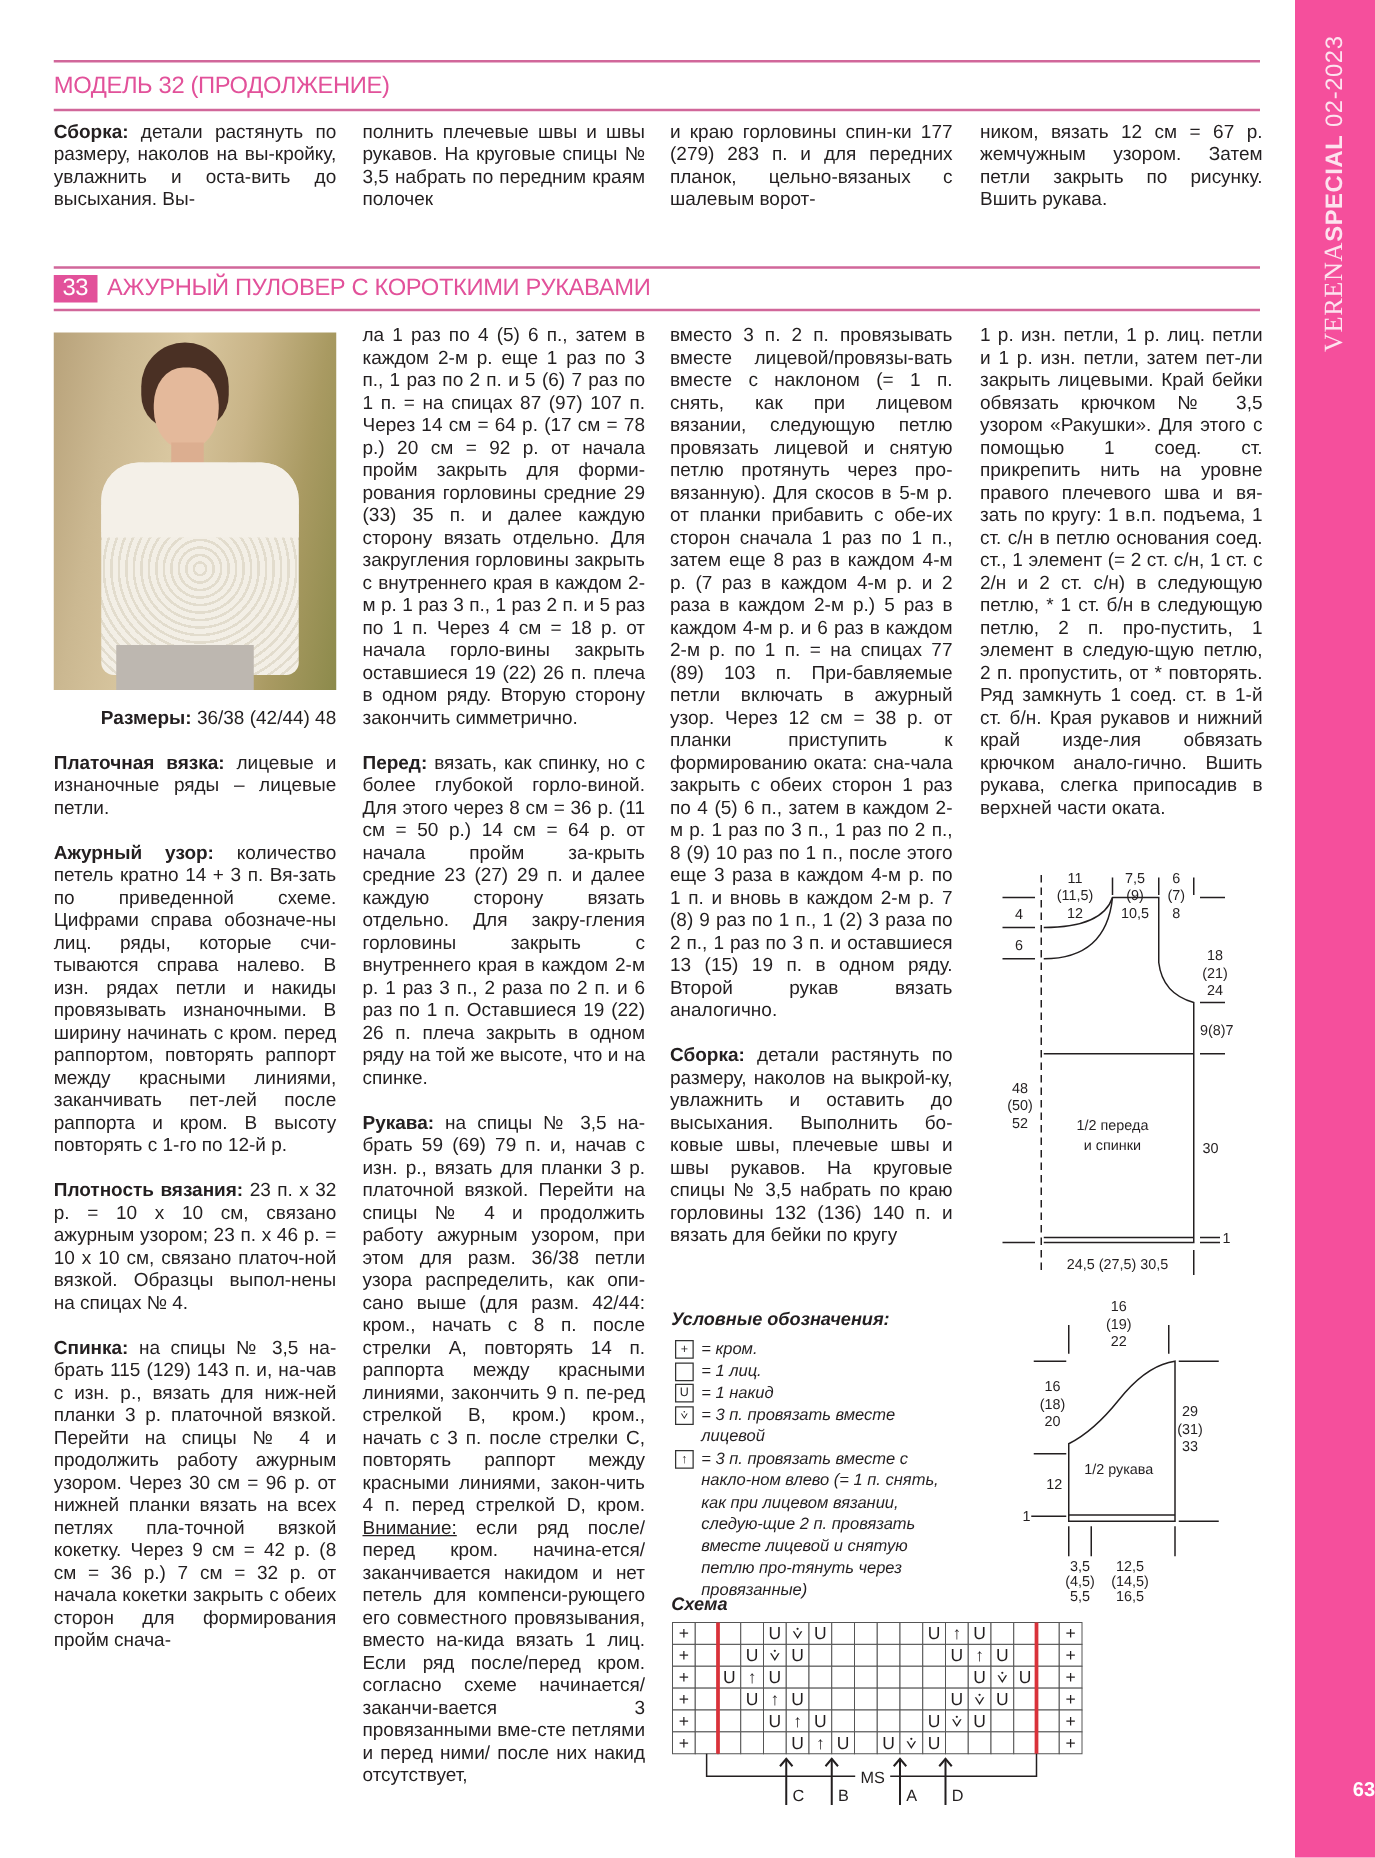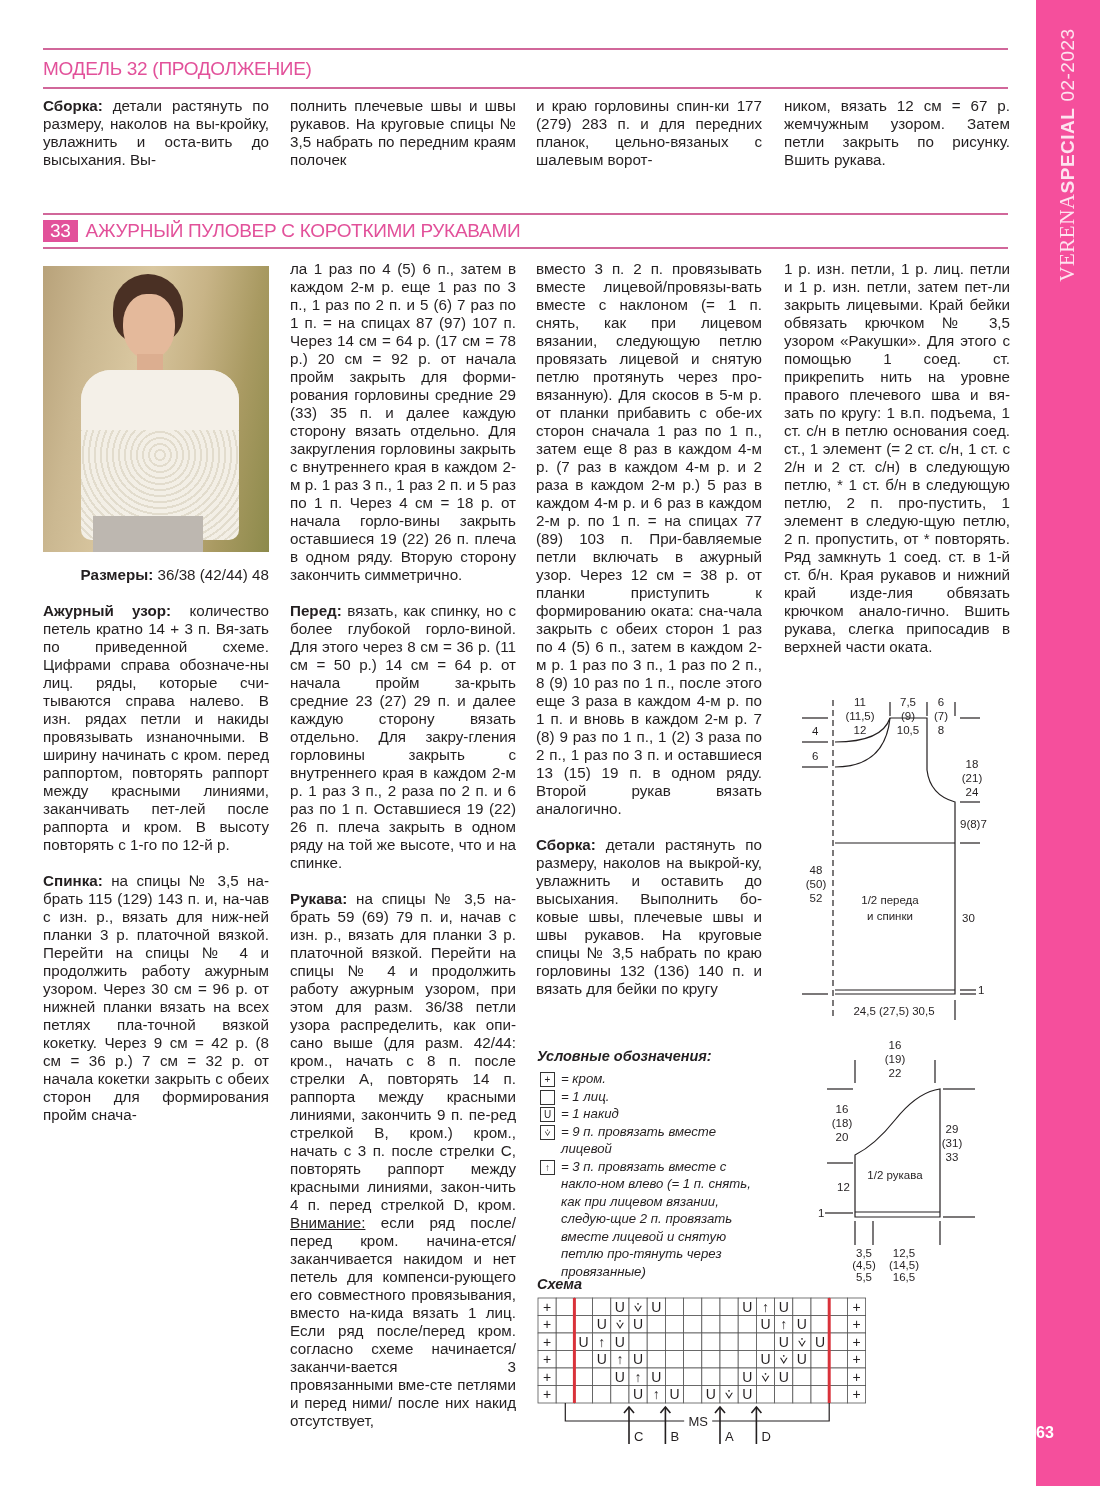--- a/index.html
+++ b/index.html
@@ -4,21 +4,21 @@
 <style>
   html, body { margin: 0; padding: 0; }
   body { width: 1100px; height: 1486px; position: relative; background: #ffffff; overflow: hidden;
          font-family: "Liberation Sans", sans-serif; color: #231f20; }
   .pinkbar { position: absolute; left: 1036px; top: 0; width: 64px; height: 1486px; background: #f54f9c; }
   .brand { position: absolute; left: 1052px; top: 40px; width: 30px; height: 230px; }
   .brand-text { position: absolute; left: 50%; top: 50%; transform: translate(-50%,-50%) rotate(-90deg);
                 white-space: nowrap; color: #fde3ef; font-family: "Liberation Serif", serif; font-size: 21px; letter-spacing: 0.5px; }
   .brand-text b { font-family: "Liberation Sans", sans-serif; font-weight: bold; font-size: 19px; }
   .brand-text .issue { font-family: "Liberation Sans", sans-serif; font-size: 19px; margin-left: 6px; }
-  .pagenum { position: absolute; left: 1036px; width: 64px; top: 1424px; text-align: left; color: #fff; font-weight: bold; font-size: 16px; }
+  .pagenum { position: absolute; left: 1036px; width: 64px; top: 1424px; text-align: right; color: #fff; font-weight: bold; font-size: 16px; }
 
   .rule { position: absolute; left: 43px; width: 965px; height: 2px; background: #d1679a; }
   .sec-title { position: absolute; left: 43px; color: #e2519a; font-weight: normal; font-size: 19px; letter-spacing: -0.3px; }
   .num-badge { display: inline-block; background: #e2519a; color: #fff; padding: 0 7px; margin-right: 8px; }
 
   .col { position: absolute; font-size: 15.2px; line-height: 18px; text-align: justify; hyphens: manual; }
   .col p { margin: 0 0 18px 0; }
   .col b { font-weight: bold; }
   .u { text-decoration: underline; }
 
@@ -68,21 +68,23 @@
   <div class="hair"></div>
   <div class="face"></div>
   <div class="neck"></div>
   <div class="top"></div>
   <div class="top2"></div>
   <div class="pants"></div>
 </div>
 
 <div class="col" style="left:43px;top:566px;width:226px">
   <p style="text-align:right"><b>Размеры:</b><span> 36/38 (42/44) 48</span></p>
+  <p><b>Платочная вязка:</b><span> лицевые и изнаночные ряды – лицевые петли.</span></p>
   <p><b>Ажурный узор:</b><span> количество петель кратно 14 + 3 п. Вя-зать по приведенной схеме. Цифрами справа обозначе-ны лиц. ряды, которые счи-тываются справа налево. В изн. рядах петли и накиды провязывать изнаночными. В ширину начинать с кром. перед раппортом, повторять раппорт между красными линиями, заканчивать пет-лей после раппорта и кром. В высоту повторять с 1-го по 12-й р.</span></p>
+  <p><b>Плотность вязания:</b><span> 23 п. х 32 р. = 10 х 10 см, связано ажурным узором; 23 п. х 46 р. = 10 х 10 см, связано платоч-ной вязкой. Образцы выпол-нены на спицах № 4.</span></p>
   <p><b>Спинка:</b><span> на спицы № 3,5 на-брать 115 (129) 143 п. и, на-чав с изн. р., вязать для ниж-ней планки 3 р. платочной вязкой. Перейти на спицы № 4 и продолжить работу ажурным узором. Через 30 см = 96 р. от нижней планки вязать на всех петлях пла-точной вязкой кокетку. Через 9 см = 42 р. (8 см = 36 р.) 7 см = 32 р. от начала кокетки закрыть с обеих сторон для формирования пройм снача-</span></p>
 </div>
 
 <div class="col" style="left:290px;top:260px;width:226px">
   <p>ла 1 раз по 4 (5) 6 п., затем в каждом 2-м р. еще 1 раз по 3 п., 1 раз по 2 п. и 5 (6) 7 раз по 1 п. = на спицах 87 (97) 107 п. Через 14 см = 64 р. (17 см = 78 р.) 20 см = 92 р. от начала пройм закрыть для форми-рования горловины средние 29 (33) 35 п. и далее каждую сторону вязать отдельно. Для закругления горловины закрыть с внутреннего края в каждом 2-м р. 1 раз 3 п., 1 раз 2 п. и 5 раз по 1 п. Через 4 см = 18 р. от начала горло-вины закрыть оставшиеся 19 (22) 26 п. плеча в одном ряду. Вторую сторону закончить симметрично.</p>
   <p><b>Перед:</b><span> вязать, как спинку, но с более глубокой горло-виной. Для этого через 8 см = 36 р. (11 см = 50 р.) 14 см = 64 р. от начала пройм за-крыть средние 23 (27) 29 п. и далее каждую сторону вязать отдельно. Для закру-гления горловины закрыть с внутреннего края в каждом 2-м р. 1 раз 3 п., 2 раза по 2 п. и 6 раз по 1 п. Оставшиеся 19 (22) 26 п. плеча закрыть в одном ряду на той же высоте, что и на спинке.</span></p>
   <p><b>Рукава:</b><span> на спицы № 3,5 на-брать 59 (69) 79 п. и, начав с изн. р., вязать для планки 3 р. платочной вязкой. Перейти на спицы № 4 и продолжить работу ажурным узором, при этом для разм. 36/38 петли узора распределить, как опи-сано выше (для разм. 42/44: кром., начать с 8 п. после стрелки A, повторять 14 п. раппорта между красными линиями, закончить 9 п. пе-ред стрелкой B, кром.) кром., начать с 3 п. после стрелки C, повторять раппорт между красными линиями, закон-чить 4 п. перед стрелкой D, кром. </span><span class="u">Внимание:</span><span> если ряд после/перед кром. начина-ется/заканчивается накидом и нет петель для компенси-рующего его совместного провязывания, вместо на-кида вязать 1 лиц. Если ряд после/перед кром. согласно схеме начинается/заканчи-вается 3 провязанными вме-сте петлями и перед ними/ после них накид отсутствует,</span></p>
 </div>
 
 <div class="col" style="left:536px;top:260px;width:226px">
@@ -163,21 +165,21 @@
   <div class="row">
       <span class="sym"></span>
       <span class="txt">= 1 лиц.</span>
     </div>
   <div class="row">
       <span class="sym">U</span>
       <span class="txt">= 1 накид</span>
     </div>
   <div class="row">
       <span class="sym">⩒</span>
-      <span class="txt">= 9 п. провязать вместе лицевой</span>
+      <span class="txt">= 3 п. провязать вместе лицевой</span>
     </div>
   <div class="row">
       <span class="sym">↑</span>
       <span class="txt">= 3 п. провязать вместе с накло-ном влево (= 1 п. снять, как при лицевом вязании, следую-щие 2 п. провязать вместе лицевой и снятую петлю про-тянуть через провязанные)</span>
     </div>
 </div>
 
 <div class="schema-title">Схема</div>
 <svg id="schema" style="position:absolute;left:536px;top:1296px" width="340" height="150">
     <rect x="2" y="2" width="18.2" height="17.5" fill="#fff" stroke="#555" stroke-width="0.8"></rect>

